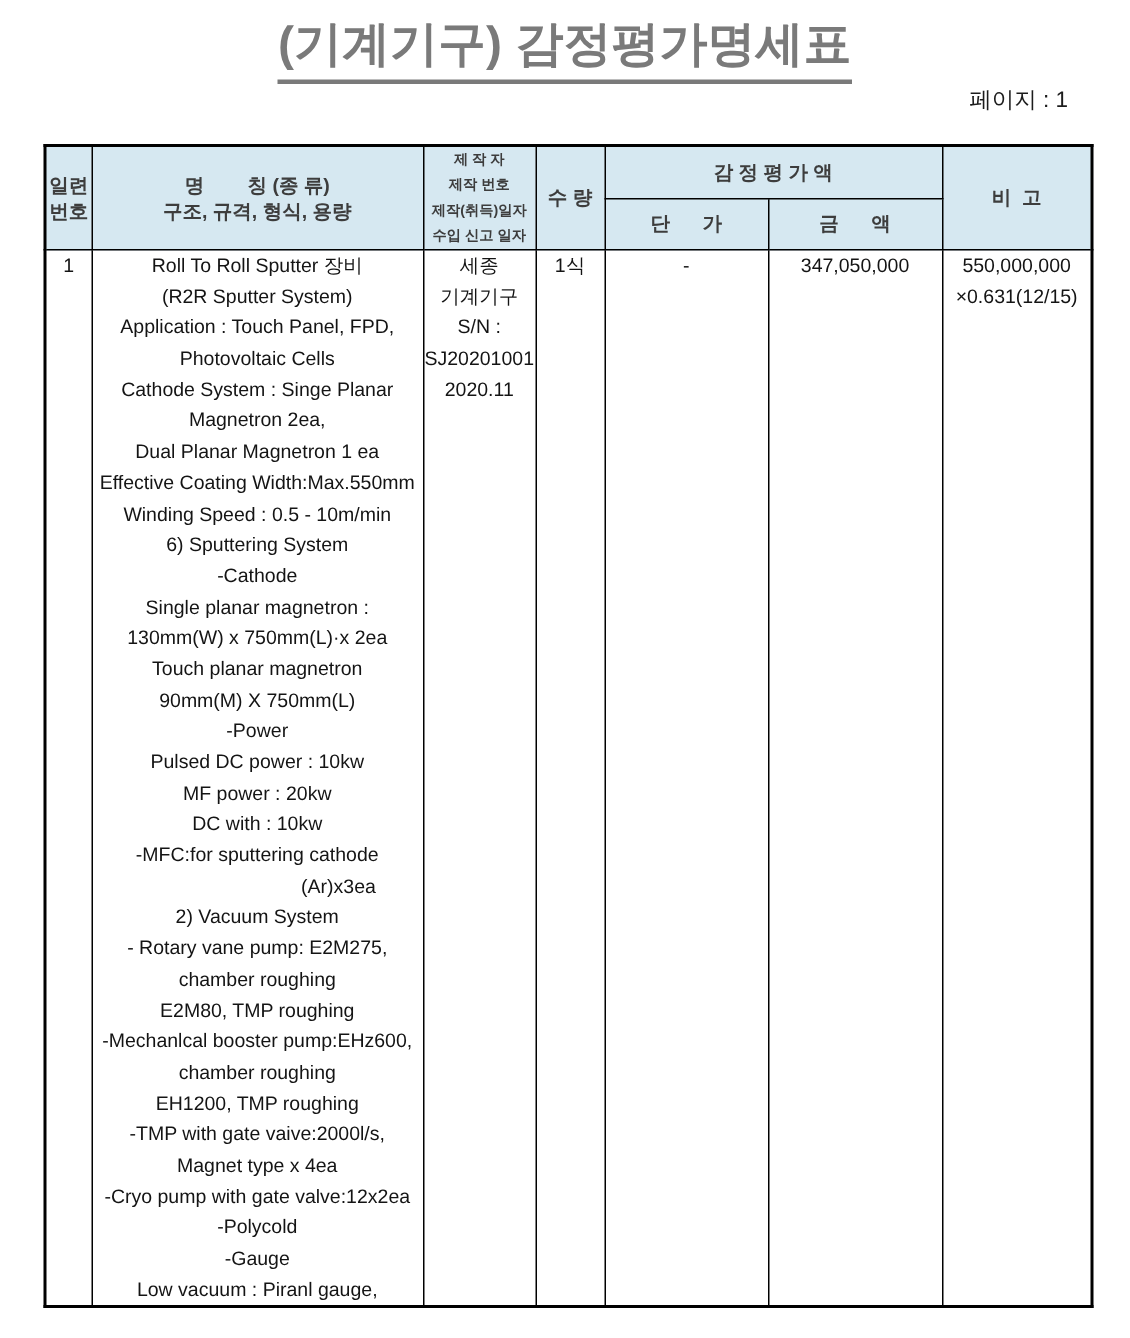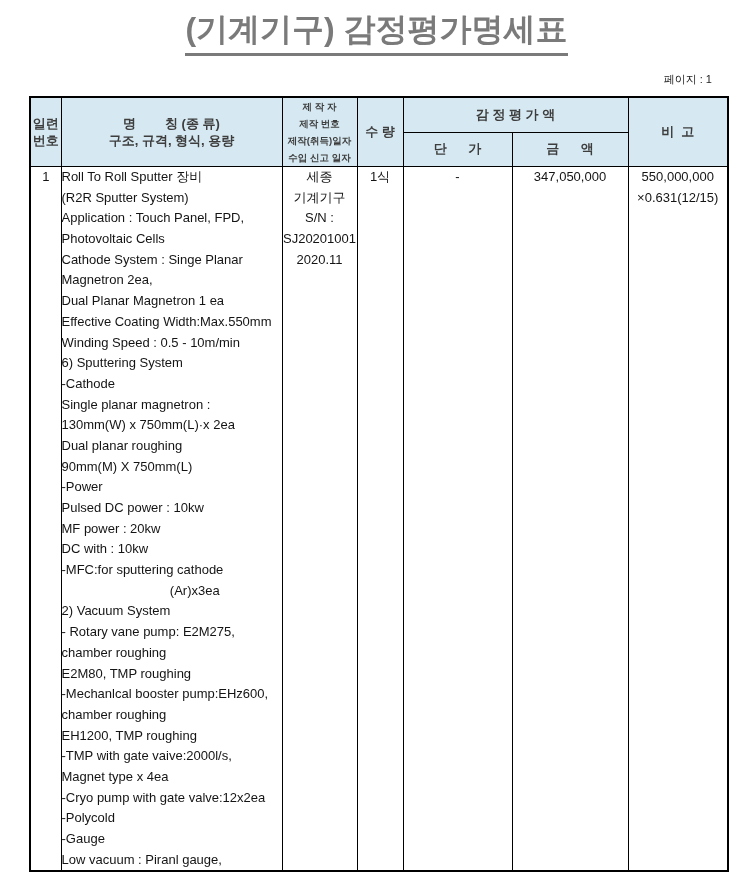--- a/index.html
+++ b/index.html
@@ -28,23 +28,23 @@
     font-size: 32px;
     font-weight: bold;
     letter-spacing: 0px;
     color: var(--title-color);
     border-bottom: 3px solid var(--title-color);
     padding-bottom: 1px;
     white-space: pre;
   }
   .page-label {
     position: absolute;
-    top: 72px;
+    top: 57px;
     right: 41px;
-    font-size: 11px;
+    font-size: 15px;
     color: #1c1c1c;
     white-space: pre;
   }
   table.appraisal {
     position: absolute;
     top: 96px;
     left: 29px;
     width: 698px;
     border-collapse: collapse;
     table-layout: fixed;
@@ -74,21 +74,21 @@
   thead th .hline { line-height: 17px; }
   tbody td {
     vertical-align: top;
     font-size: 13px;
     color: var(--text-color);
     border-top: 2px solid var(--border-color);
   }
   tbody tr { height: 703px; }
   .line { line-height: 20.68px; white-space: pre; }
   td.c-serial { text-align: center; padding-top: 1px; }
-  td.c-desc   { padding-left: 4px; padding-top: 1px; }
+  td.c-desc   { padding-left: 4px; padding-top: 1px; text-align: center; }
   td.c-maker  { text-align: center; padding-top: 1px; }
   td.c-qty    { text-align: center; padding-top: 1px; margin-left: 19px; }
   td.c-unit   { text-align: center; padding-top: 1px; }
   td.c-amount { text-align: center; padding-top: 1px; padding-right: 5px; }
   td.c-remarks{ text-align: center; padding-top: 1px; }
 </style>
 </head>
 <body>
 
 <div class="page">
@@ -135,21 +135,21 @@
             <div class="line">Photovoltaic Cells</div>
             <div class="line">Cathode System : Singe Planar</div>
             <div class="line">Magnetron 2ea,</div>
             <div class="line">Dual Planar Magnetron 1 ea</div>
             <div class="line">Effective Coating Width:Max.550mm</div>
             <div class="line">Winding Speed : 0.5 - 10m/min</div>
             <div class="line">6) Sputtering System</div>
             <div class="line">-Cathode</div>
             <div class="line">Single planar magnetron :</div>
             <div class="line">130mm(W) x 750mm(L)·x 2ea</div>
-            <div class="line">Dual planar roughing</div>
+            <div class="line">Touch planar magnetron</div>
             <div class="line">90mm(M) X 750mm(L)</div>
             <div class="line">-Power</div>
             <div class="line">Pulsed DC power : 10kw</div>
             <div class="line">MF power : 20kw</div>
             <div class="line">DC with : 10kw</div>
             <div class="line">-MFC:for sputtering cathode</div>
             <div class="line">                              (Ar)x3ea</div>
             <div class="line">2) Vacuum System</div>
             <div class="line">- Rotary vane pump: E2M275,</div>
             <div class="line">chamber roughing</div>

